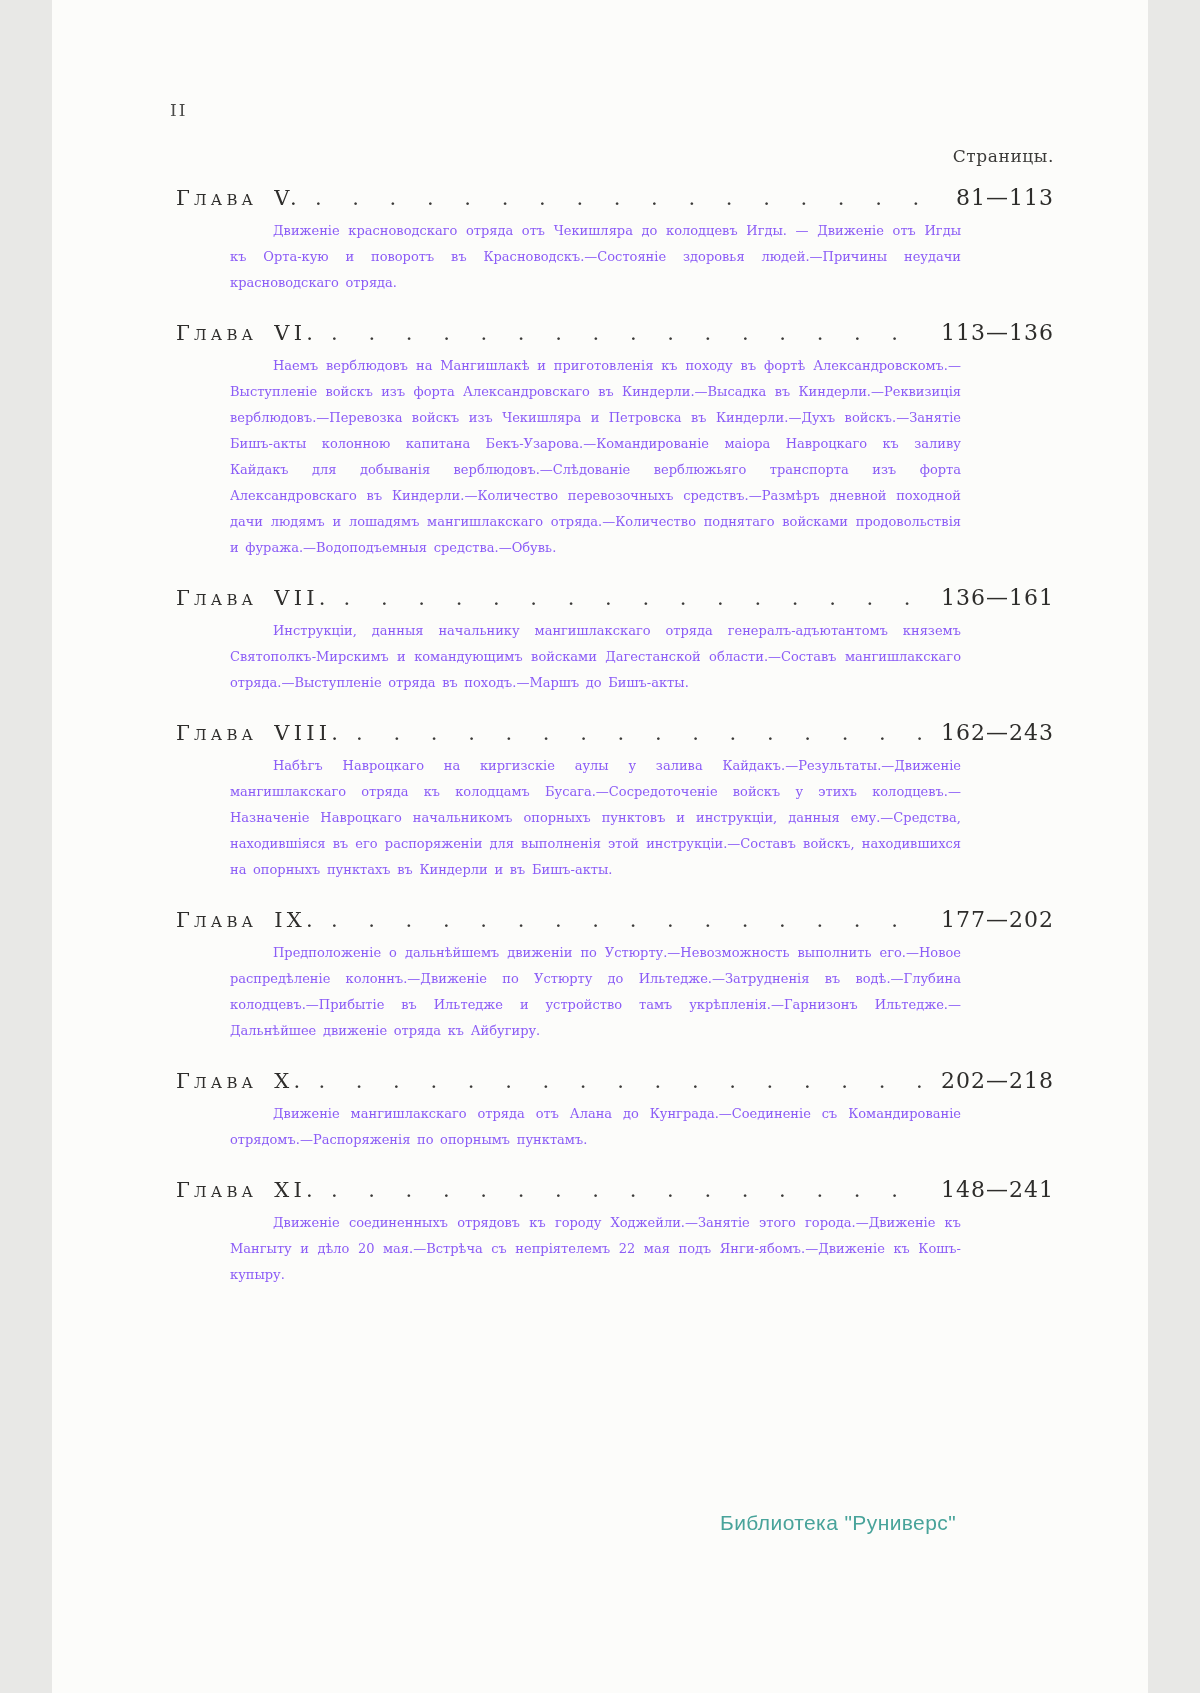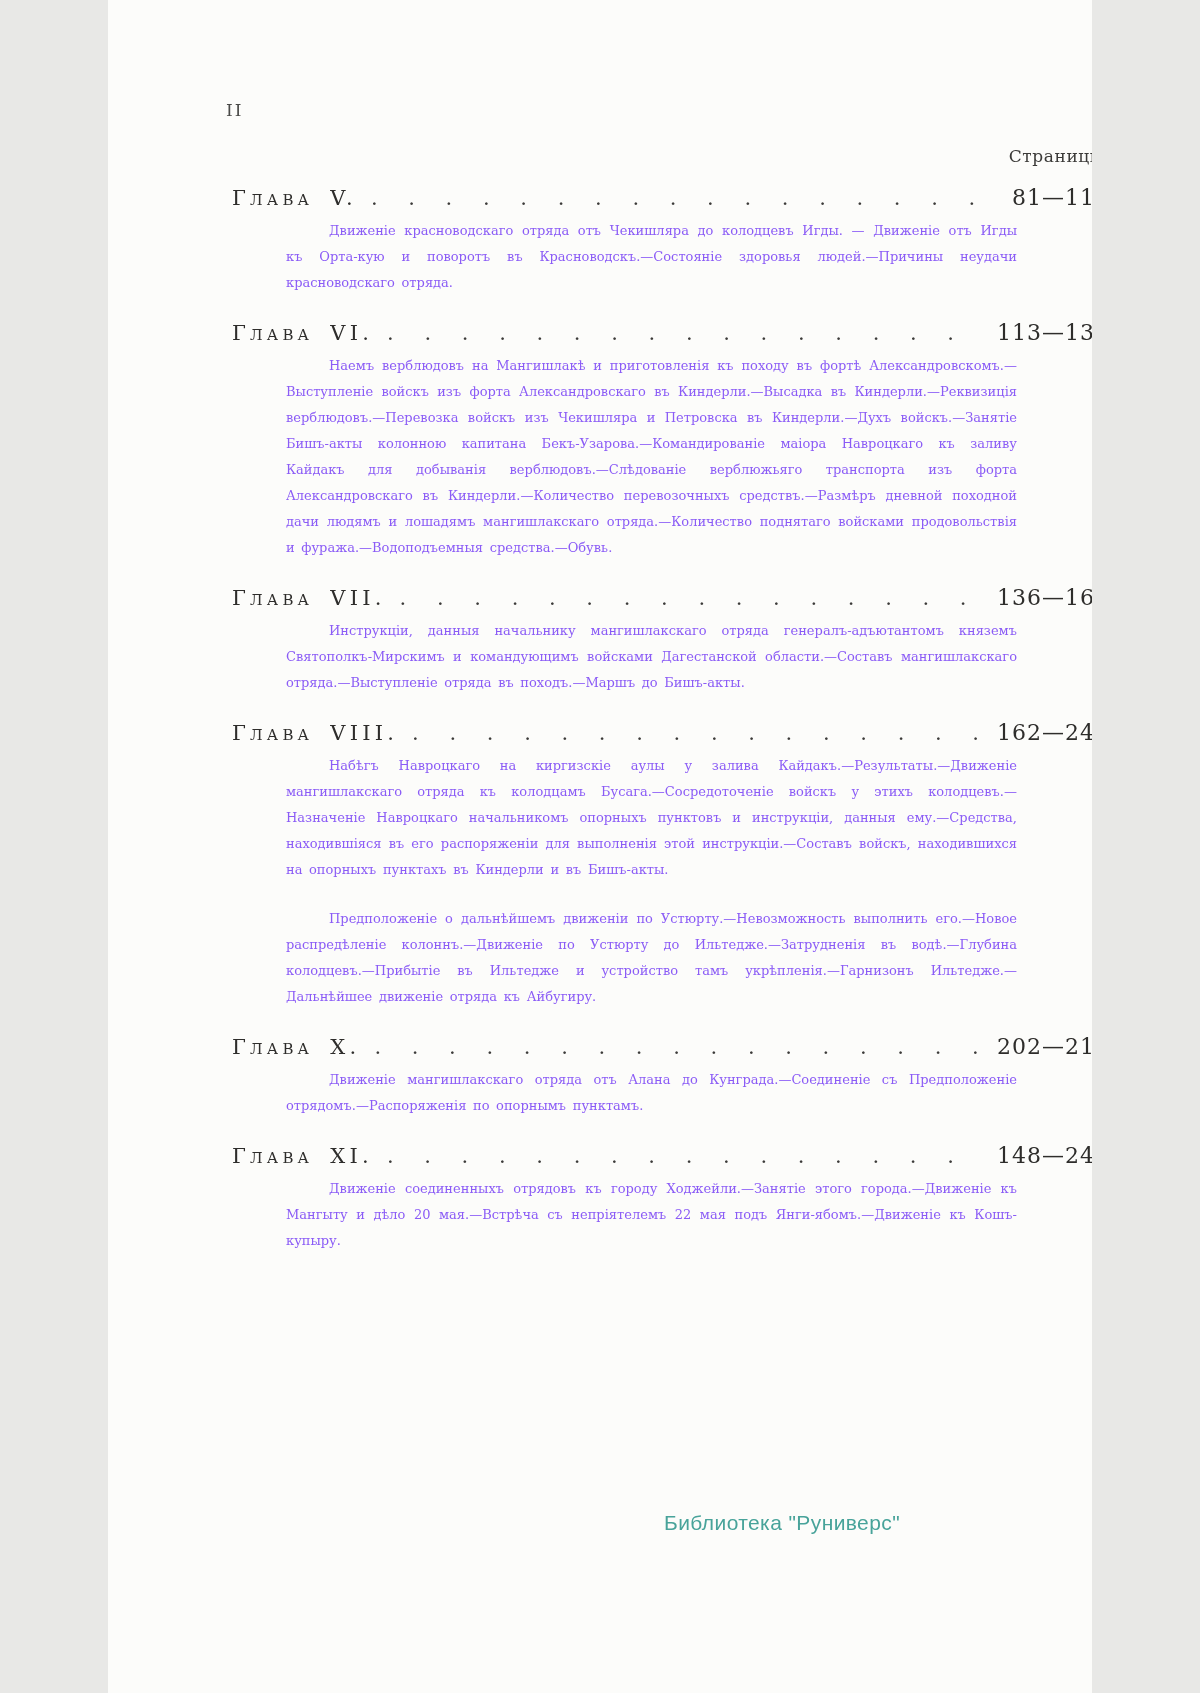--- a/index.html
+++ b/index.html
@@ -3,21 +3,21 @@
 <meta charset="utf-8">
 <style>
   * { margin: 0; padding: 0; box-sizing: border-box; }
 
   html, body {
     background: #e8e8e6;
   }
 
   .page {
     position: relative;
-    width: 984px;
+    width: 1096px;
     height: 1693px;
     margin: 0 auto;
     background: #fcfcfa;
     font-family: "DejaVu Serif", "Liberation Serif", serif;
     color: #333230;
     overflow: hidden;
   }
 
   .folio {
     position: absolute;
@@ -136,29 +136,34 @@
         </section>
         <section class="chapter">
           <div class="chapter-row">
             <span class="chapter-title">Глава VIII.</span>
             <span class="dots"></span>
             <span class="chapter-pages">162—243</span>
           </div>
           <p class="chapter-desc">Набѣгъ Навроцкаго на киргизскіе аулы у залива Кайдакъ.—Результаты.—Движеніе мангишлакскаго отряда къ колодцамъ Бусага.—Сосредоточеніе войскъ у этихъ колодцевъ.—Назначеніе Навроцкаго начальникомъ опорныхъ пунктовъ и инструкціи, данныя ему.—Средства, находившіяся въ его распоряженіи для выполненія этой инструкціи.—Составъ войскъ, находившихся на опорныхъ пунктахъ въ Киндерли и въ Бишъ-акты.</p>
         </section>
         <section class="chapter">
+          <div class="chapter-row">
+            <span class="chapter-title">Глава IX.</span>
+            <span class="dots"></span>
+            <span class="chapter-pages">177—202</span>
+          </div>
           <p class="chapter-desc">Предположеніе о дальнѣйшемъ движеніи по Устюрту.—Невозможность выполнить его.—Новое распредѣленіе колоннъ.—Движеніе по Устюрту до Ильтедже.—Затрудненія въ водѣ.—Глубина колодцевъ.—Прибытіе въ Ильтедже и устройство тамъ укрѣпленія.—Гарнизонъ Ильтедже.—Дальнѣйшее движеніе отряда къ Айбугиру.</p>
         </section>
         <section class="chapter">
           <div class="chapter-row">
             <span class="chapter-title">Глава X.</span>
             <span class="dots"></span>
             <span class="chapter-pages">202—218</span>
           </div>
-          <p class="chapter-desc">Движеніе мангишлакскаго отряда отъ Алана до Кунграда.—Соединеніе съ Предположеніе отрядомъ.—Распоряженія по опорнымъ пунктамъ.</p>
+          <p class="chapter-desc">Движеніе мангишлакскаго отряда отъ Алана до Кунграда.—Соединеніе съ Командированіе отрядомъ.—Распоряженія по опорнымъ пунктамъ.</p>
         </section>
         <section class="chapter">
           <div class="chapter-row">
             <span class="chapter-title">Глава XI.</span>
             <span class="dots"></span>
             <span class="chapter-pages">148—241</span>
           </div>
           <p class="chapter-desc">Движеніе соединенныхъ отрядовъ къ городу Ходжейли.—Занятіе этого города.—Движеніе къ Мангыту и дѣло 20 мая.—Встрѣча съ непріятелемъ 22 мая подъ Янги-ябомъ.—Движеніе къ Кошъ-купыру.</p>
         </section>
       </div>

